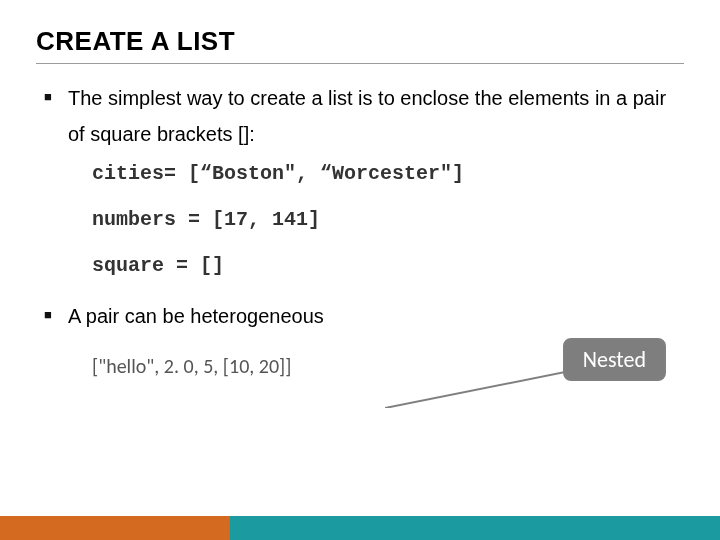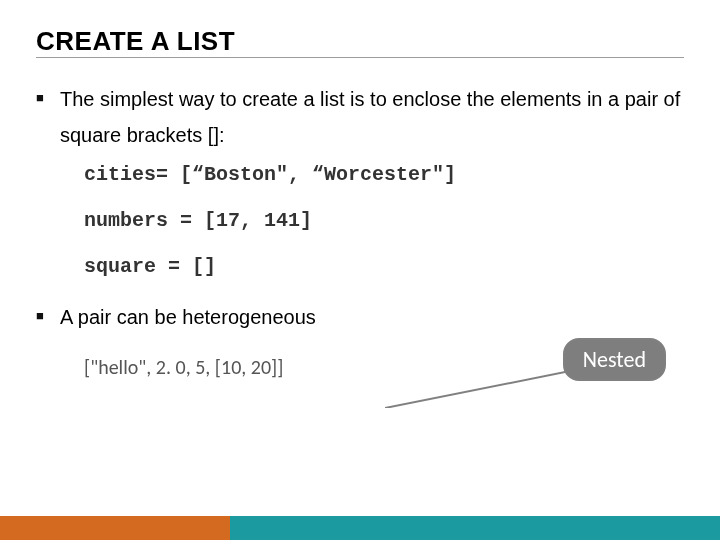--- a/index.html
+++ b/index.html
@@ -18,28 +18,29 @@
     width: 720px;
     height: 540px;
     box-sizing: border-box;
     padding: 20px 36px 0 36px;
   }
   h1.title {
     font-family: "Arial Black", Arial, sans-serif;
     font-weight: 900;
     font-size: 26px;
     letter-spacing: 0.5px;
-    margin: 6px 0 23px 0;
+    margin: 6px 0 16px 0;
     border-bottom: 1px solid #9c9c9c;
+    padding-bottom: 6px;
     width: 100%;
   }
   ul.bullets {
     list-style: none;
     padding: 0;
-    margin: 0;
+    margin: 8px;
   }
   ul.bullets > li {
     position: relative;
     padding-left: 24px;
     font-size: 20px;
     line-height: 1.8;
     margin-bottom: 4px;
   }
   ul.bullets > li::before {
     content: "■";
@@ -72,21 +73,21 @@
     right: 54px;
     top: 338px;
   }
   .callout-box {
     background: #7e7e7e;
     color: #ffffff;
     font-size: 22px;
     font-family: Calibri, Arial, sans-serif;
     padding: 6px 18px;
     border: 2px solid #808080;
-    border-radius: 16px;
+    border-radius: 8px;
   }
   .callout-connector {
     position: absolute;
     right: 135px;
     top: 368px;
     width: 200px;
     height: 40px;
     pointer-events: none;
   }
   .footer-bar {

